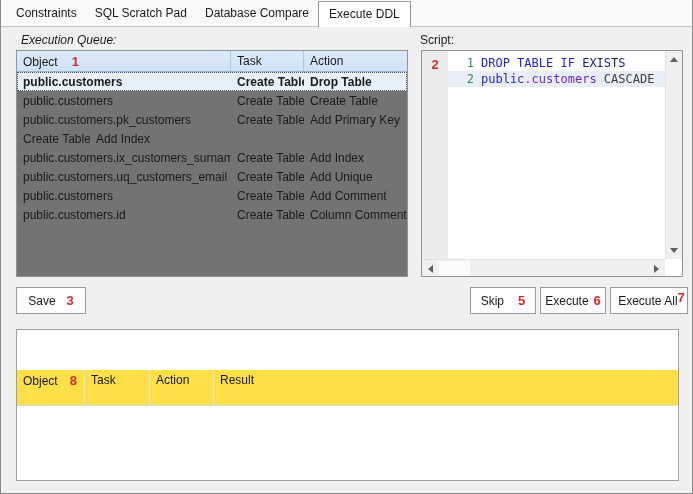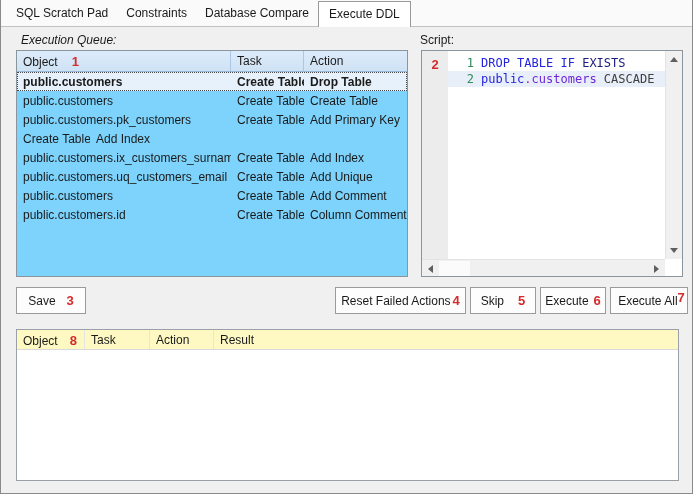--- a/index.html
+++ b/index.html
@@ -13,21 +13,21 @@
   .page{position:absolute;top:26px;left:0;right:0;bottom:0;background:#f0f0f0;border-top:1px solid #c2c2c2;}
   .tab{padding:4px 9px 6px 9px;white-space:nowrap;cursor:default;}
   .tab.active{background:#ffffff;border:1px solid #9a9a9a;border-bottom:none;padding:5px 10px 6px 10px;margin-bottom:-1px;z-index:3;position:relative;}
   
   .lbl{position:absolute;z-index:4;}
   .lbl-queue{left:20px;top:33px;font-style:italic;}
   .lbl-script{left:419px;top:33px;}
   
   .ann{color:var(--ann,#d62b2b);font-weight:bold;font-size:13px;}
   
-  .queue-table{position:absolute;left:15px;top:50px;width:392px;height:227px;background:#7dd3fc;border:1px solid #8a959e;box-sizing:border-box;z-index:4;overflow:hidden;}
+  .queue-table{position:absolute;left:15px;top:50px;width:392px;height:227px;background:#737373;border:1px solid #8a959e;box-sizing:border-box;z-index:4;overflow:hidden;}
   .queue-head{display:flex;height:21px;box-sizing:border-box;background:linear-gradient(var(--hdrtop,#dcebfa),var(--hdrbot,#cfe2f4));border-bottom:1px solid #96b7d7;}
   .qh-cell{box-sizing:border-box;padding:3px 0 0 6px;border-right:1px solid #a9c7e3;white-space:nowrap;overflow:hidden;}
   .qh-cell:last-child{border-right:none;flex:1;}
   .qh-ann{margin-left:14px;}
   .col-object{width:214px;flex:none;}
   .col-task{width:73px;flex:none;}
   .col-action{flex:1;}
   .q-row{display:flex;height:19px;align-items:center;}
   .q-row > div{box-sizing:border-box;padding-left:6px;white-space:nowrap;overflow:hidden;}
   .q-row.selected{background:var(--selbg,#e7f1fb);font-weight:bold;outline:1px dotted #4a4a4a;outline-offset:-1px;}
@@ -55,37 +55,37 @@
   .btn{height:27px;background:#fdfdfd;border:1px solid #9a9a9a;box-sizing:border-box;display:flex;align-items:center;justify-content:center;gap:11px;font-family:"Liberation Sans",sans-serif;font-size:12px;color:#1a1a1a;white-space:nowrap;cursor:default;}
   .btn-save{position:absolute;left:15px;top:287px;width:70px;z-index:4;}
   .btn-group{position:absolute;right:4px;top:287px;display:flex;gap:4px;z-index:4;}
   .btn-reset-failed-actions{width:131px;gap:2px;}
   .btn-skip{width:66px;gap:14px;}
   .btn-execute{width:66px;gap:5px;}
   .btn-execute-all{width:78px;gap:0;}
   .btn-execute-all .ann{margin-right:-5px;position:relative;top:-3px;}
   
   .results-table{position:absolute;left:15px;top:329px;width:663px;height:152px;background:#ffffff;border:1px solid #9aa0a6;box-sizing:border-box;z-index:4;overflow:hidden;}
-  .res-head{display:flex;height:20px;box-sizing:border-box;border-bottom:1px solid #d9d9d9;background:#fef9c3;}
+  .res-head{display:flex;height:36px;box-sizing:border-box;border-bottom:1px solid #d9d9d9;background:#fde047;margin-top:40px;}
   .rh-cell{box-sizing:border-box;padding:3px 0 0 6px;border-right:1px solid #e4e4e4;white-space:nowrap;}
   .rh-cell:last-child{border-right:none;flex:1;}
   .rh-ann{margin-left:12px;}
   .rcol-object{width:68px;flex:none;}
   .rcol-task{width:65px;flex:none;}
   .rcol-action{width:64px;flex:none;}
   .rcol-result{flex:1;}
 </style>
 </head>
 <body>
 
 <div class="window">
 
   <div class="tabbar" id="tabbar">
+      <div class="tab">Constraints</div>
       <div class="tab">SQL Scratch Pad</div>
-      <div class="tab">Constraints</div>
       <div class="tab">Database Compare</div>
       <div class="tab active">Execute DDL</div>
     </div>
   <div class="page"></div>
 
   <div class="lbl lbl-queue">Execution Queue:</div>
   <div class="lbl lbl-script">Script:</div>
 
   <div class="queue-table">
     <div class="queue-head" id="queueHead">
@@ -159,24 +159,20 @@
       <div class="h-thumb"></div>
       <div class="sb-btn h-right">
           <span class="tri-right"></span>
         </div>
     </div>
     <div class="corner"></div>
   </div>
 
   <div id="btnSaveSlot"></div>
   <div class="btn-group" id="btnGroup">
-      <button class="btn btn-reset-failed-actions">
-        <span>Reset Failed Actions</span>
-        <span class="ann">4</span>
-      </button>
       <button class="btn btn-skip">
         <span>Skip</span>
         <span class="ann">5</span>
       </button>
       <button class="btn btn-execute">
         <span>Execute</span>
         <span class="ann">6</span>
       </button>
       <button class="btn btn-execute-all">
         <span>Execute All</span>

